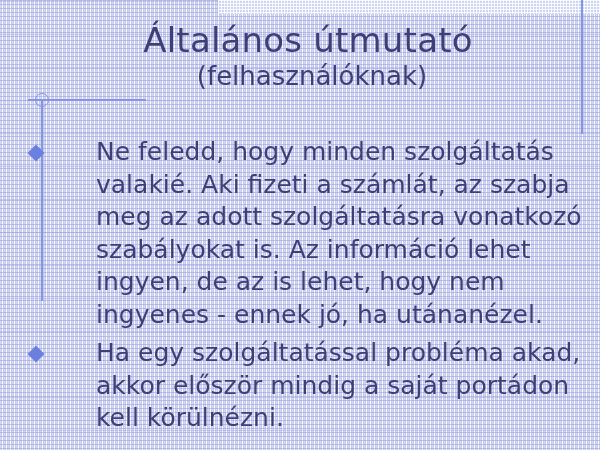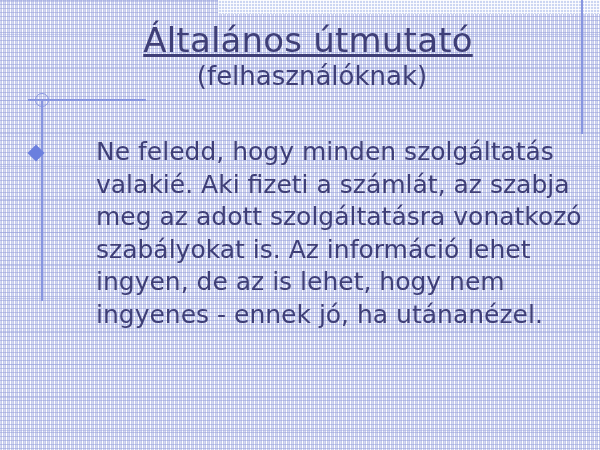--- a/index.html
+++ b/index.html
@@ -94,21 +94,20 @@
     top: 20px;
     width: 600px;
     text-align: center;
   }
   .slide-title {
     color: #3f3f77;
     font-size: 34px;
     line-height: 40px;
     letter-spacing: 0.2px;
     padding-left: 16px;
-    text-decoration: underline;
   }
   .slide-subtitle {
     color: #3f3f77;
     font-size: 26px;
     line-height: 32px;
     padding-left: 24px;
   }
 
   
   .body-block {
@@ -157,16 +156,20 @@
     <div class="slide-subtitle">(felhasználóknak)</div>
   </div>
 
   <div class="body-block">
 
     <div class="bullet-row">
       <span class="bullet-marker"></span>
       <span class="bullet-text">Ne feledd, hogy minden szolgáltatás valakié. Aki fizeti a számlát, az szabja meg az adott szolgáltatásra vonatkozó szabályokat is. Az információ lehet ingyen, de az is lehet, hogy nem ingyenes - ennek jó, ha utánanézel.</span>
     </div>
 
+    <div class="bullet-row">
+      <span class="bullet-marker"></span>
+      <span class="bullet-text">Ha egy szolgáltatással probléma akad, akkor először mindig a saját portádon kell körülnézni.</span>
+    </div>
 
   </div>
 
 </div>
 
 </body></html>

